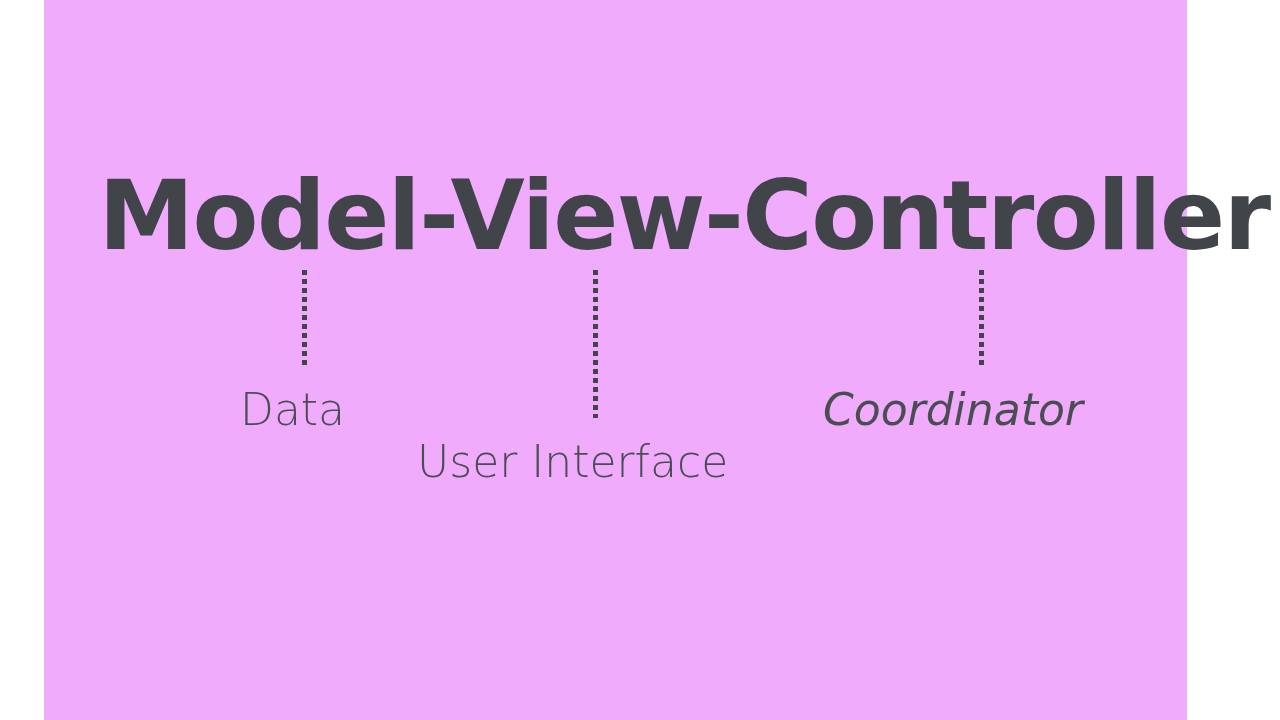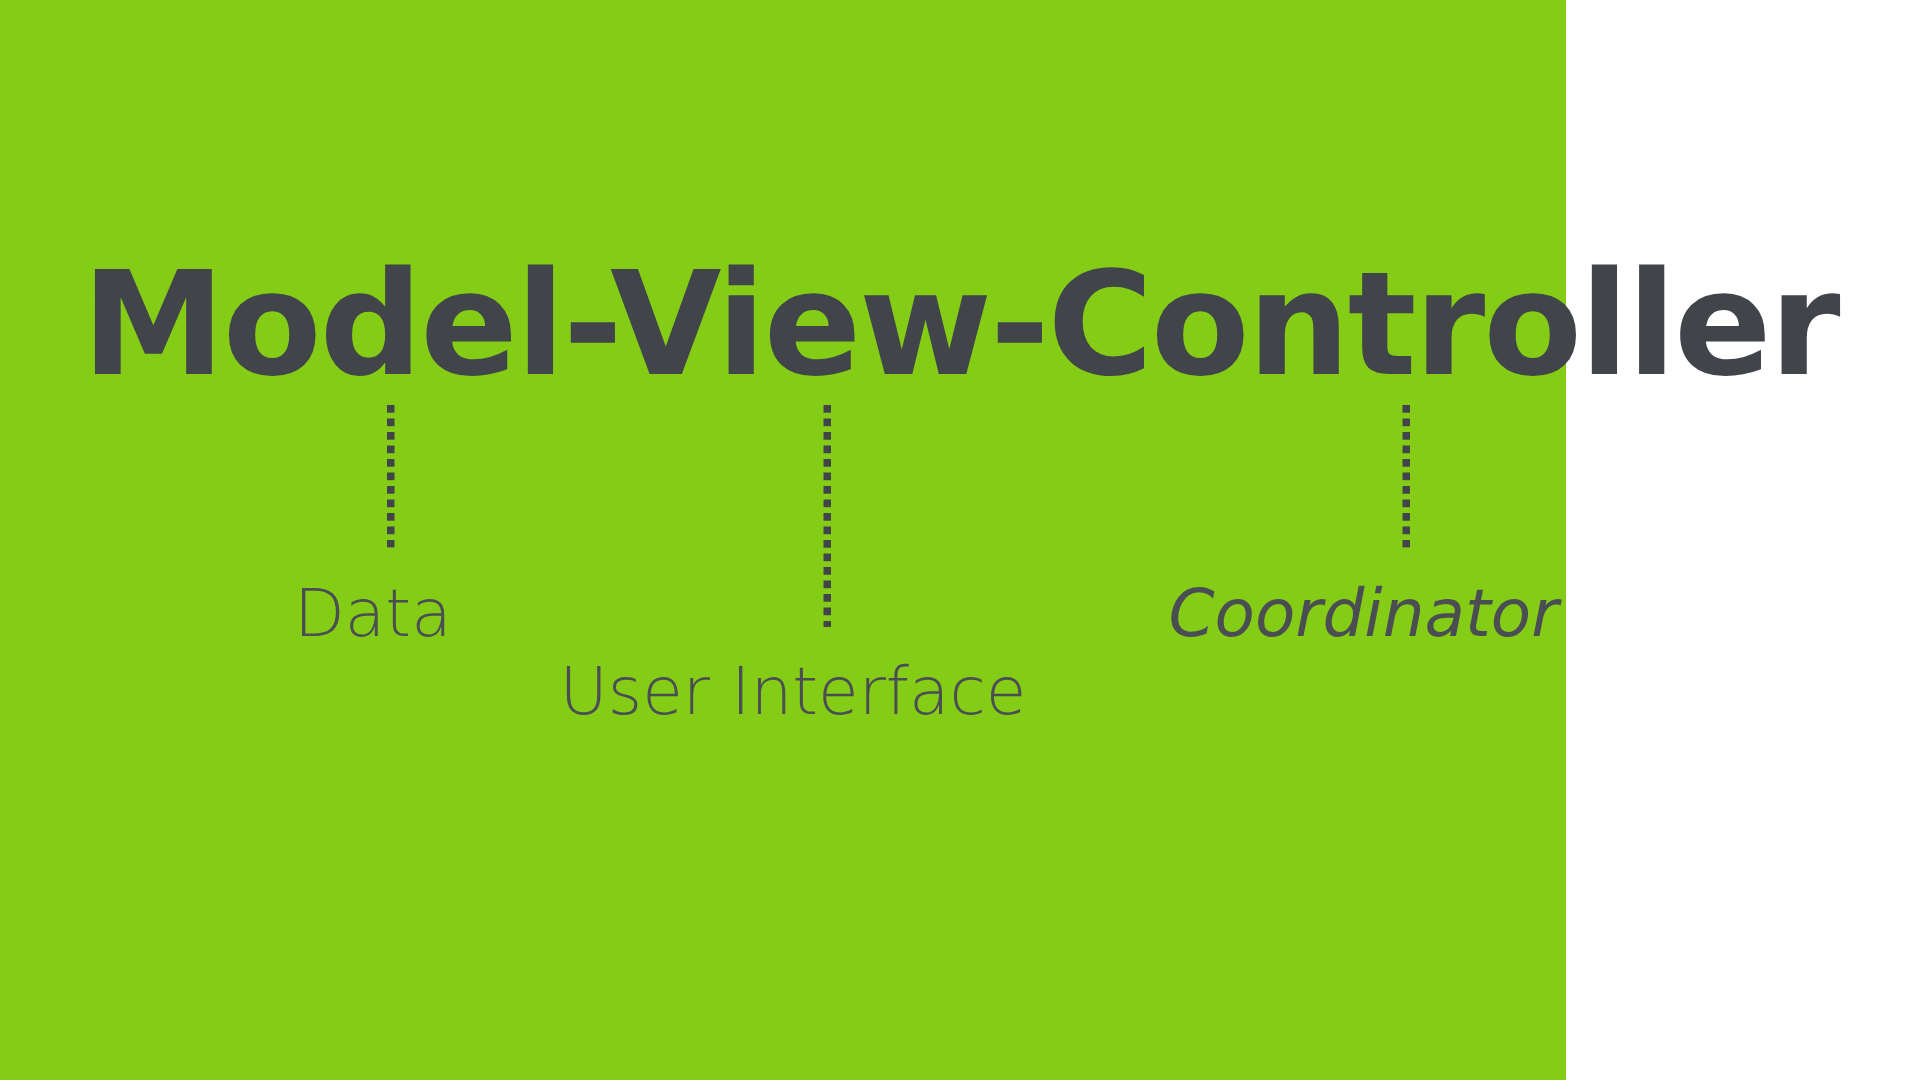--- a/index.html
+++ b/index.html
@@ -9,23 +9,24 @@
   body {
     width: 1280px;
     height: 720px;
     background: #ffffff;
     font-family: "DejaVu Sans", sans-serif;
     overflow: hidden;
   }
 
   .slide {
     position: relative;
-    width: 1044px;
+    width: 1143px;
     height: 720px;
-    background: #84cc16;
+    background: #f0abfc;
+    margin-left: 44px;
   }
 
   
   .title {
     position: absolute;
     left: 0;
     top: 166px;
     width: 1280px;
     text-align: center;
     font-family: "DejaVu Sans", sans-serif;

